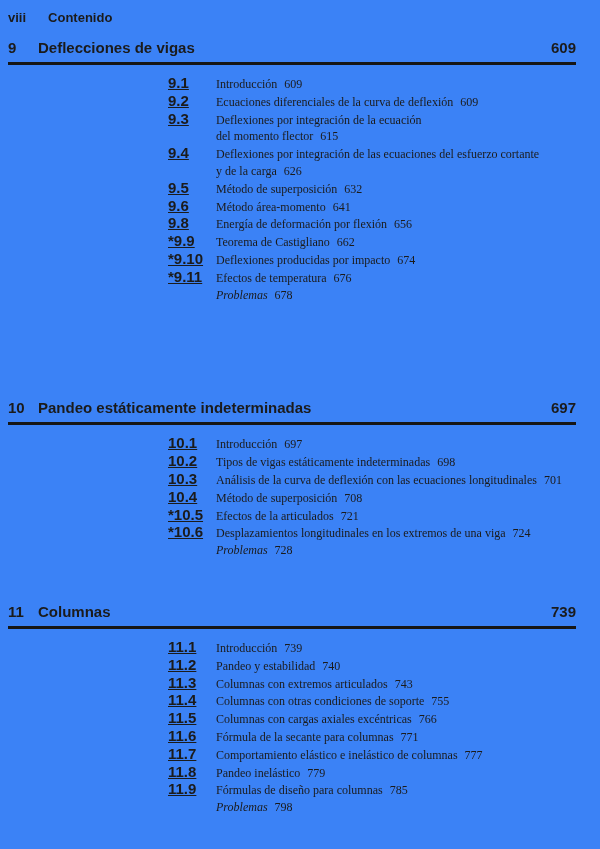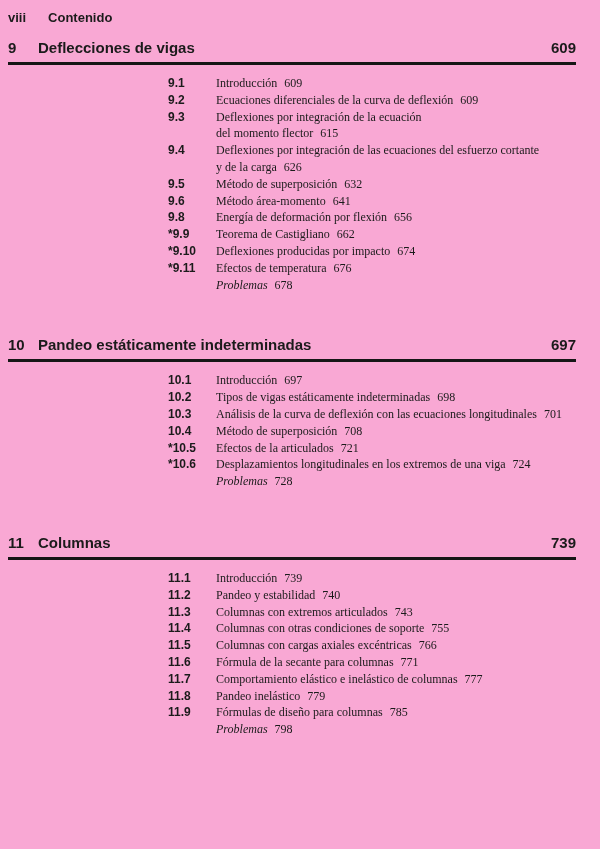--- a/index.html
+++ b/index.html
@@ -10,36 +10,36 @@
   body {
     width: 600px;
     height: 849px;
     overflow: hidden;
     font-family: "Liberation Serif", serif;
     color: #1b1b1b;
   }
   .page {
     width: 600px;
     height: 849px;
-    background: #f9a8d4;
+    background: #3b82f6;
     box-sizing: border-box;
     padding: 10px 24px 0 8px;
   }
   .page-header {
     display: flex;
     align-items: baseline;
     gap: 22px;
     font-family: "Liberation Sans", sans-serif;
     font-weight: bold;
   }
   .folio { font-size: 13px; }
   .running-title { font-size: 13px; }
 
   .chapter { margin-top: 14px; }
-  .chapter.gap-lg { margin-top: 43px; }
+  .chapter.gap-lg { margin-top: 96px; }
   .chapter.gap-md { margin-top: 44px; }
 
   .chapter-heading {
     display: flex;
     align-items: baseline;
     font-family: "Liberation Sans", sans-serif;
     font-weight: bold;
     font-size: 15px;
     line-height: 18px;
     padding-bottom: 5px;
@@ -54,21 +54,22 @@
     display: flex;
     align-items: baseline;
     font-size: 12px;
     line-height: 16.8px;
   }
   .item-num {
     width: 48px;
     flex-shrink: 0;
     font-family: "Liberation Sans", sans-serif;
     font-weight: bold;
-    font-size: 12px;
+    font-size: 15px;
+    text-decoration: underline;
   }
   .item-body { max-width: 372px; }
   .item-text { white-space: pre-line; }
   .item-page { margin-left: 7px; }
   .problemas .item-text { font-style: italic; text-align: right; }
 </style>
 </head>
 <body>
 
 <div class="page">

